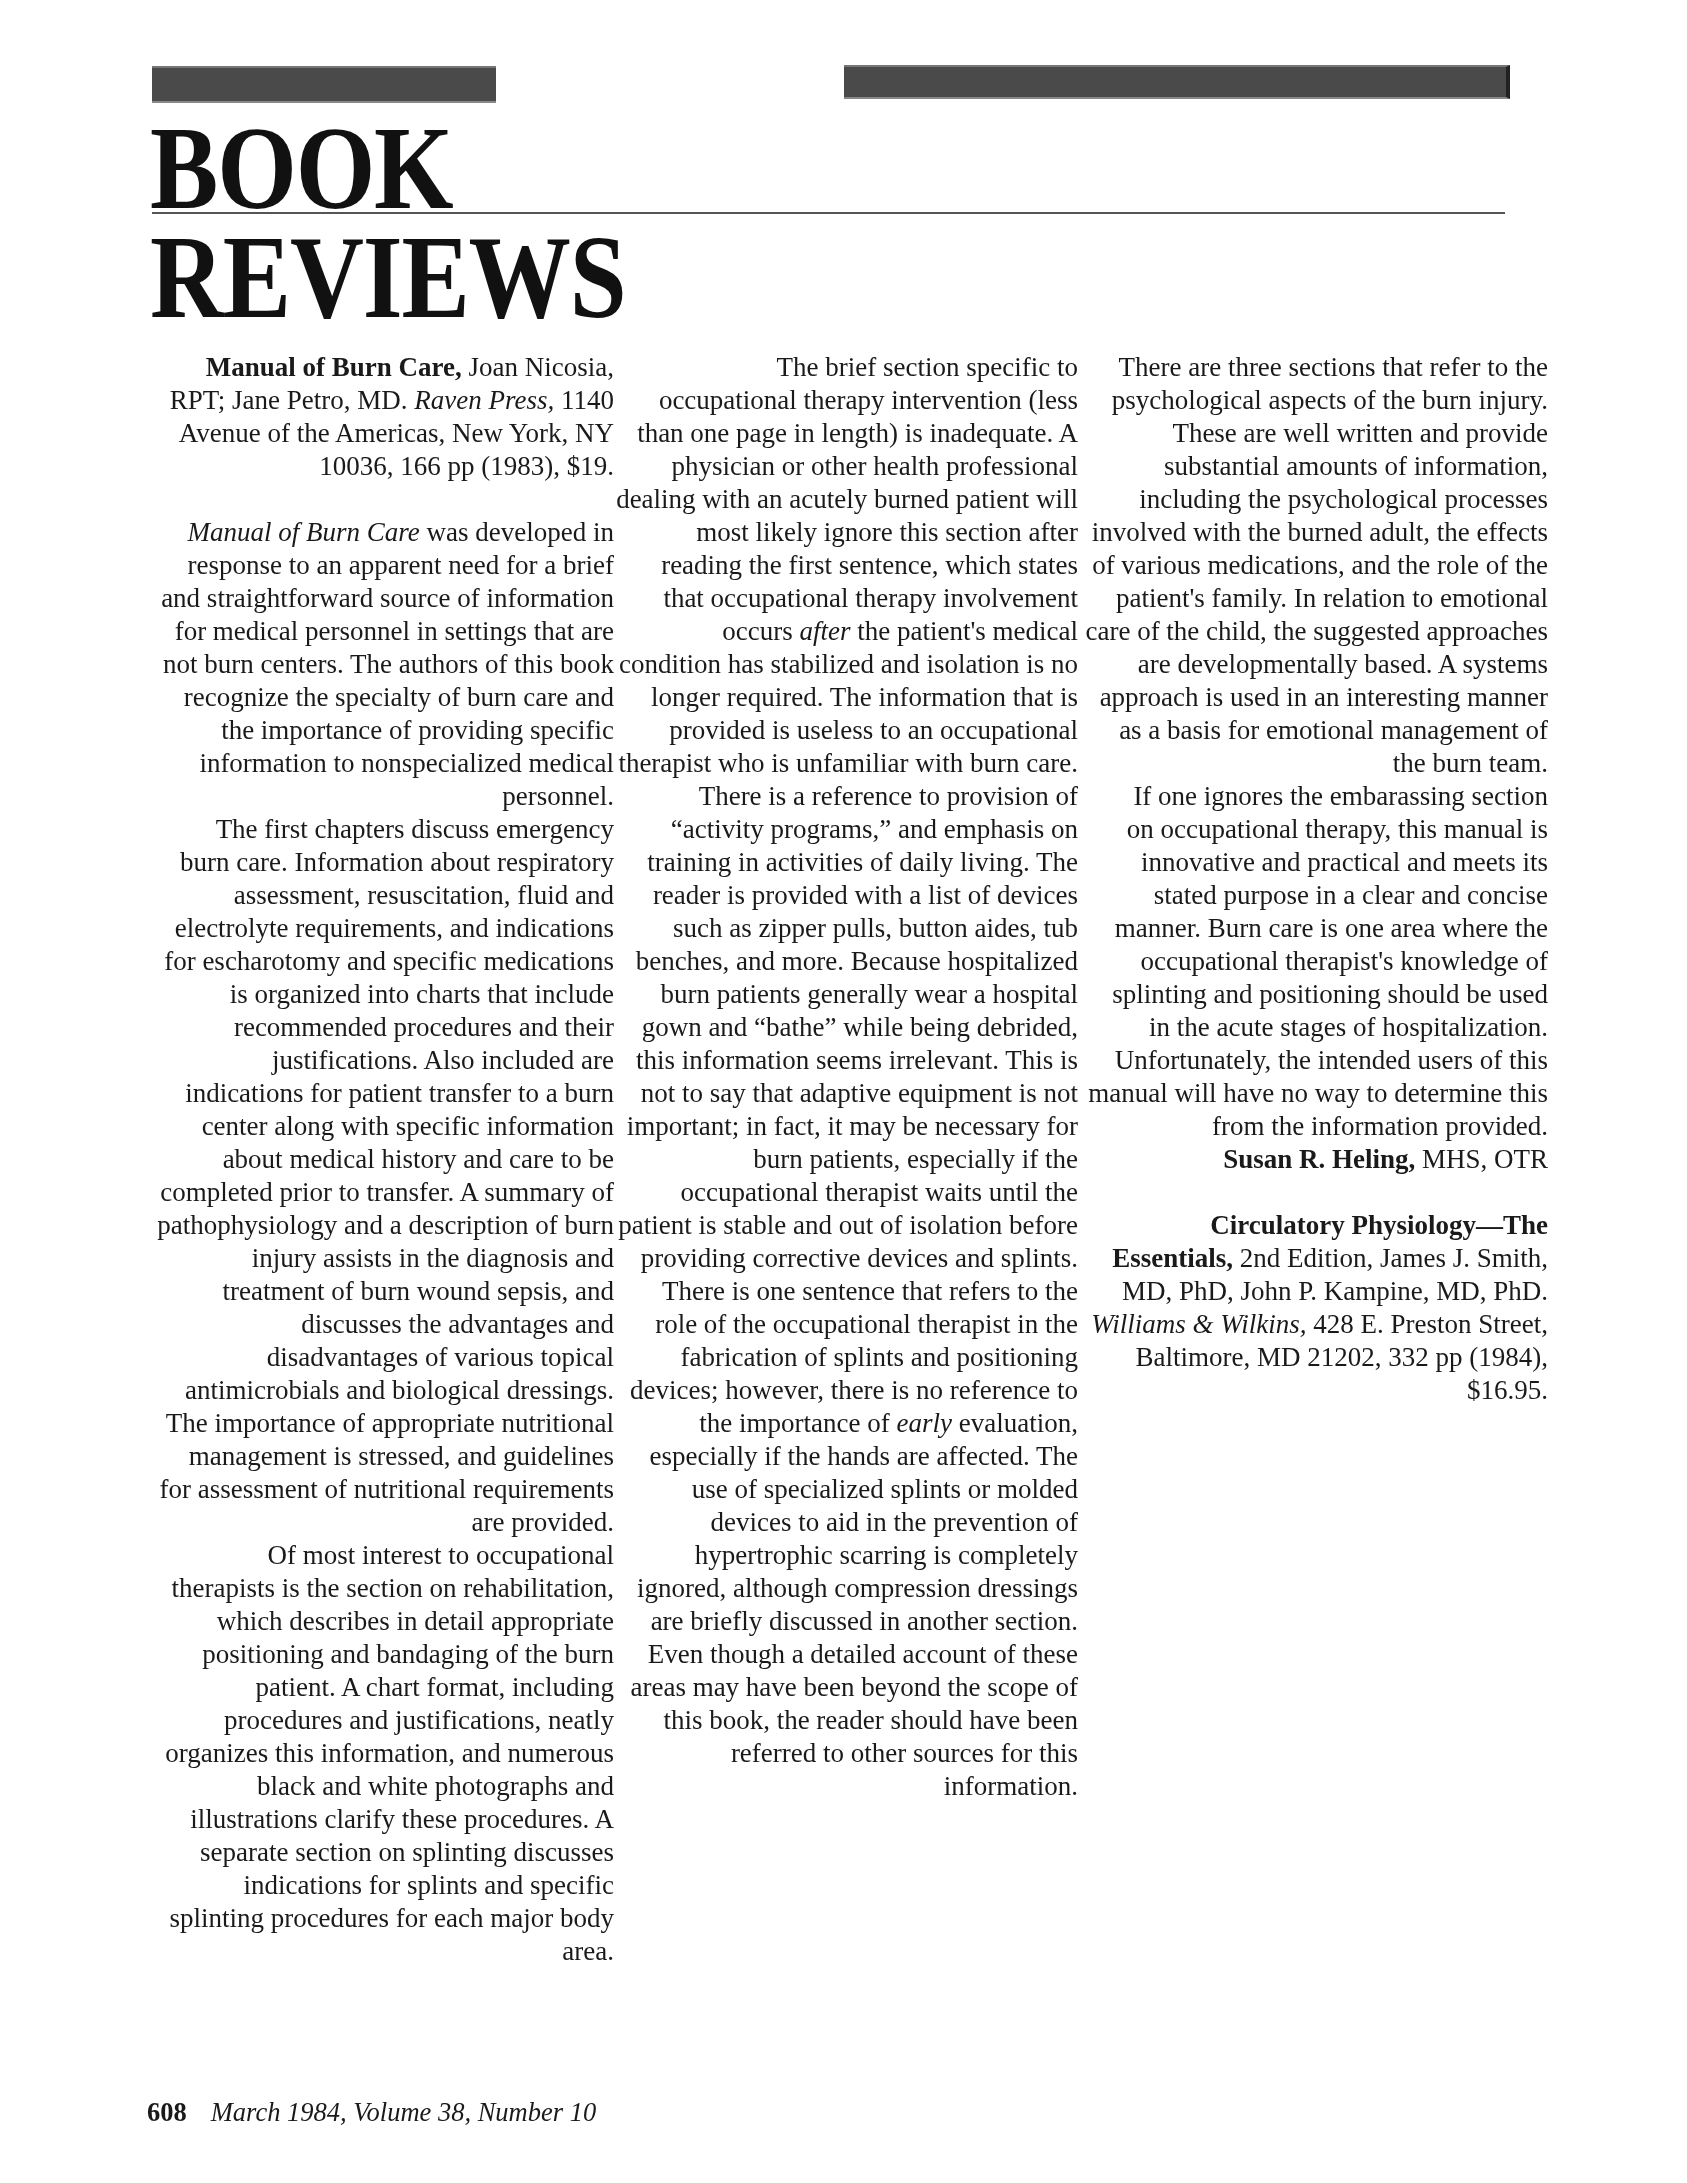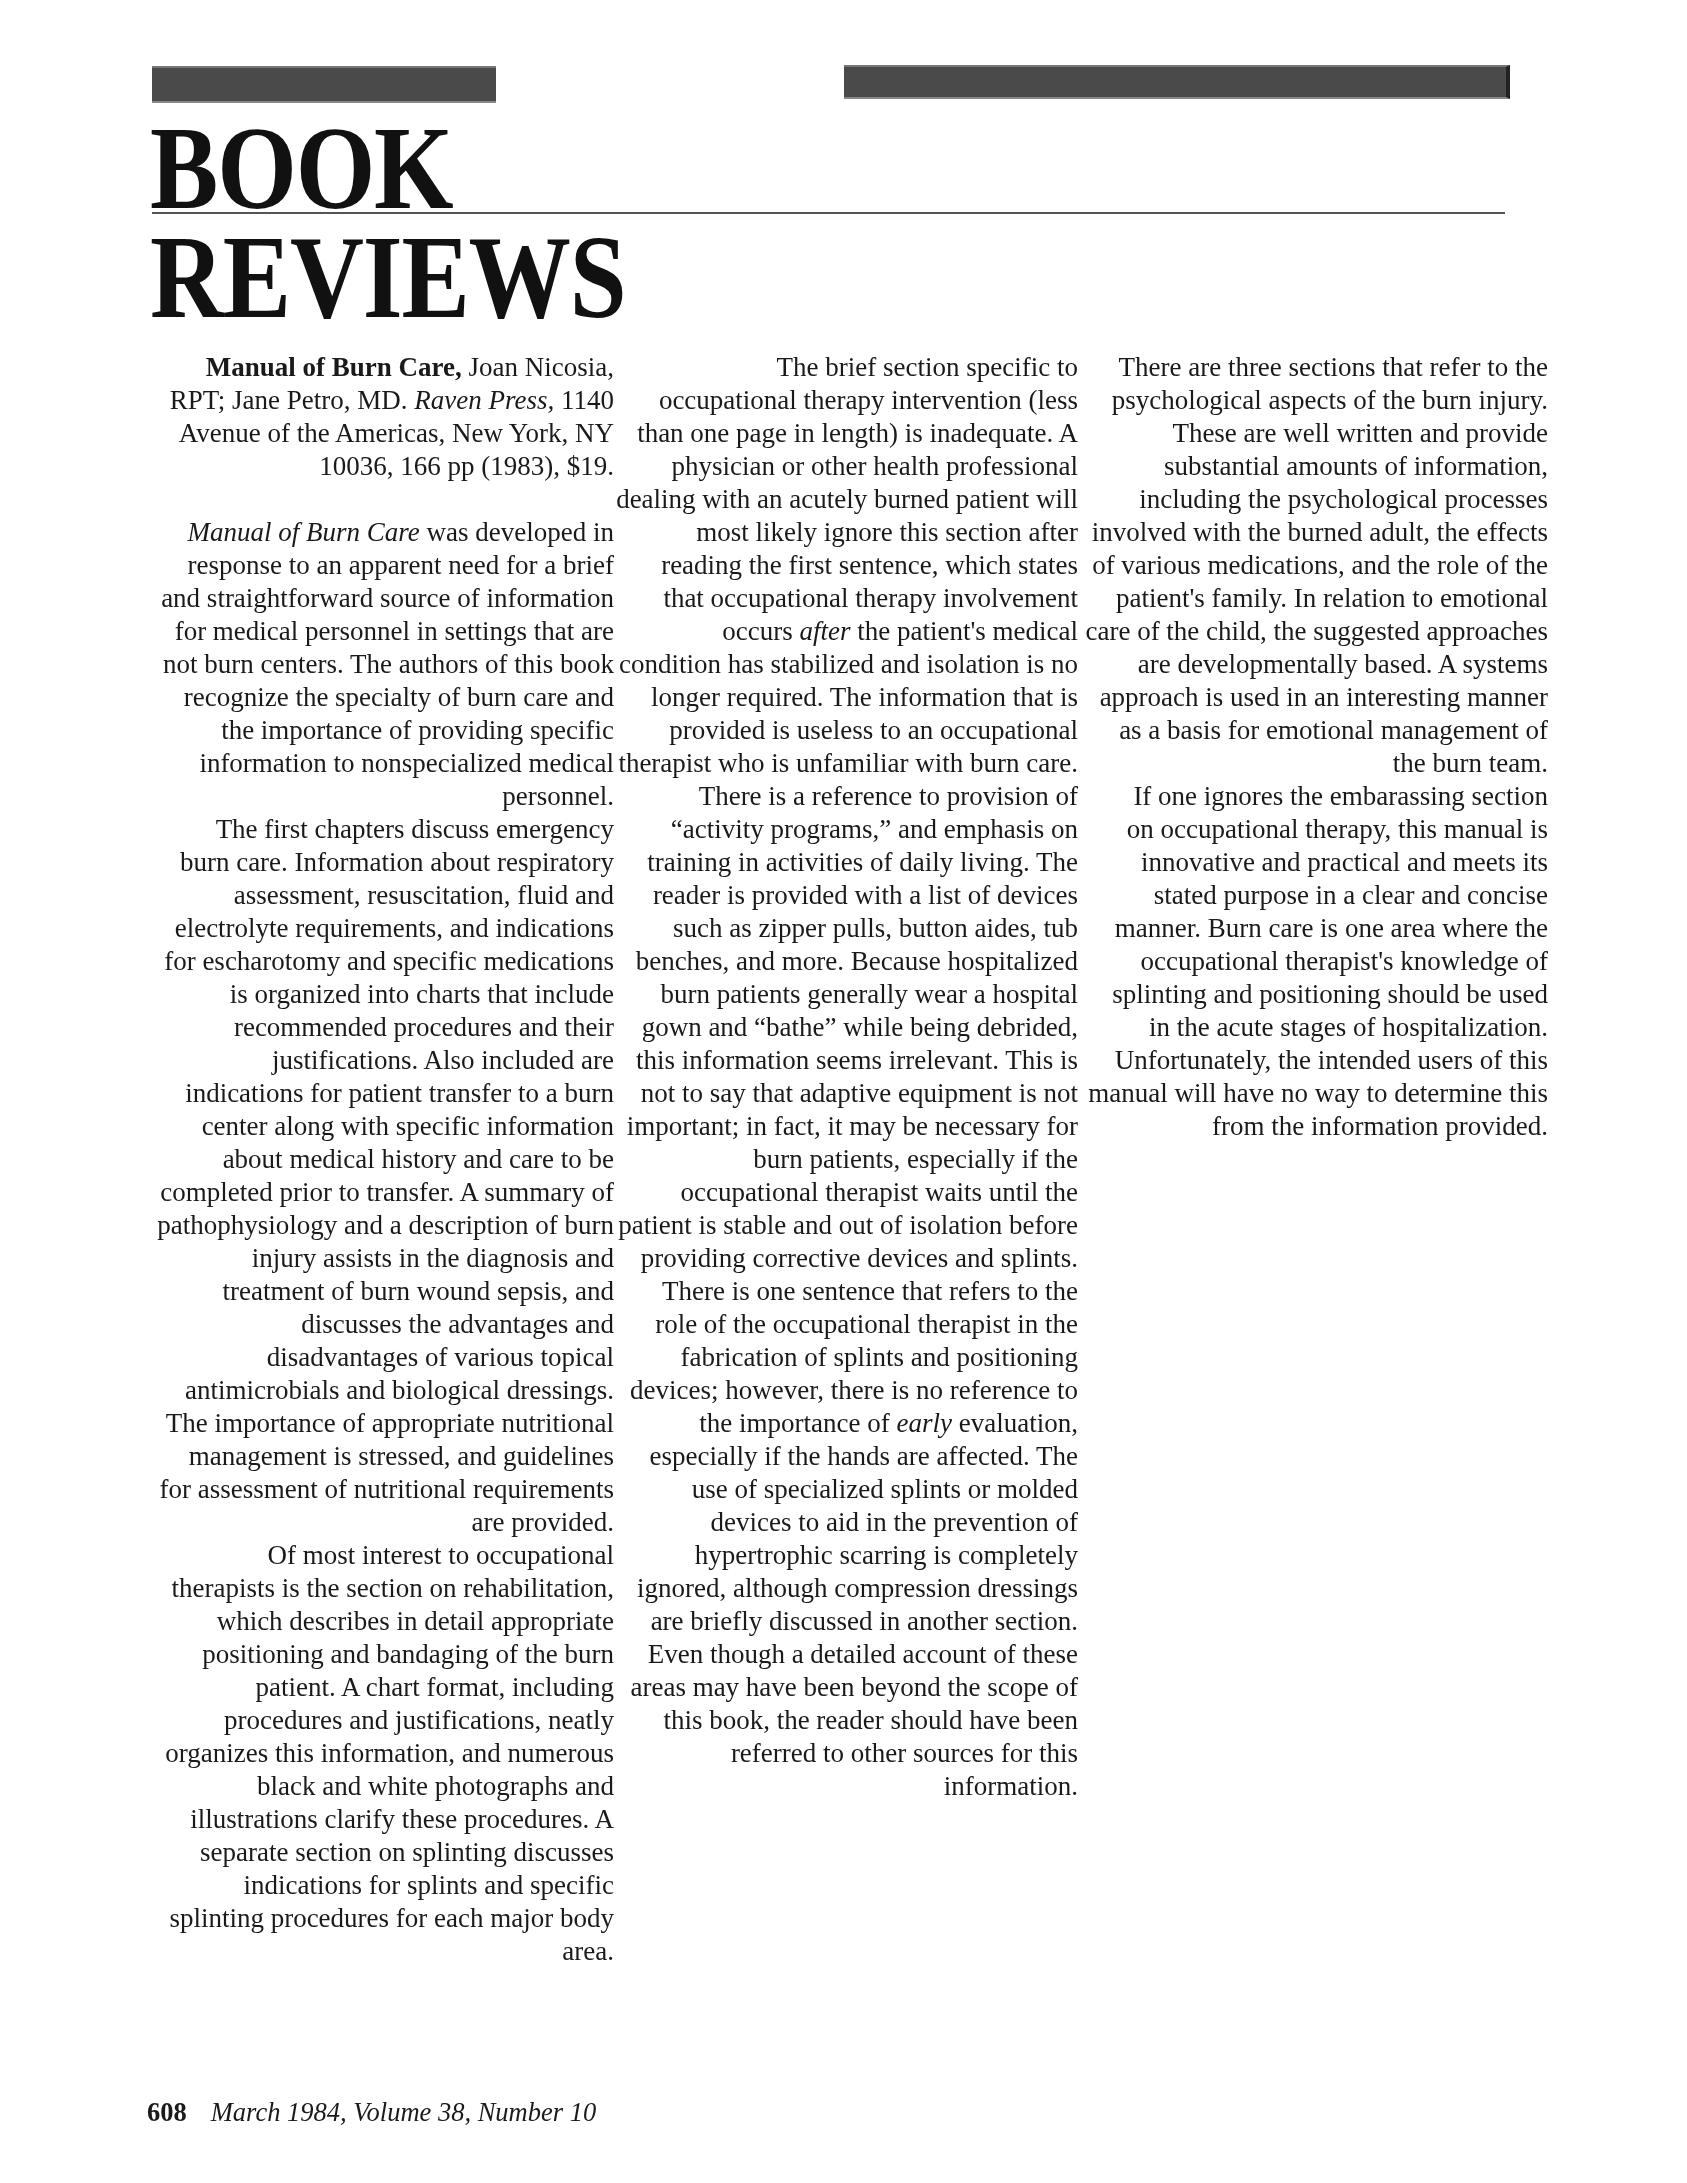--- a/index.html
+++ b/index.html
@@ -46,19 +46,21 @@
 </div>
 
 <div class="col c2">
   <p class="indent"><span>The brief section specific to occupational therapy intervention (less than one page in length) is inadequate. A physician or other health professional dealing with an acutely burned patient will most likely ignore this section after reading the first sentence, which states that occupational therapy involvement occurs </span><i>after</i><span> the patient's medical condition has stabilized and isolation is no longer required. The information that is provided is useless to an occupational therapist who is unfamiliar with burn care.</span></p>
   <p class="indent"><span>There is a reference to provision of “activity programs,” and emphasis on training in activities of daily living. The reader is provided with a list of devices such as zipper pulls, button aides, tub benches, and more. Because hospitalized burn patients generally wear a hospital gown and “bathe” while being debrided, this information seems irrelevant. This is not to say that adaptive equipment is not important; in fact, it may be necessary for burn patients, especially if the occupational therapist waits until the patient is stable and out of isolation before providing corrective devices and splints. There is one sentence that refers to the role of the occupational therapist in the fabrication of splints and positioning devices; however, there is no reference to the importance of </span><i>early</i><span> evaluation, especially if the hands are affected. The use of specialized splints or molded devices to aid in the prevention of hypertrophic scarring is completely ignored, although compression dressings are briefly discussed in another section. Even though a detailed account of these areas may have been beyond the scope of this book, the reader should have been referred to other sources for this information.</span></p>
 </div>
 
 <div class="col c3">
   <p class="indent">There are three sections that refer to the psychological aspects of the burn injury. These are well written and provide substantial amounts of information, including the psychological processes involved with the burned adult, the effects of various medications, and the role of the patient's family. In relation to emotional care of the child, the suggested approaches are developmentally based. A systems approach is used in an interesting manner as a basis for emotional management of the burn team.</p>
   <p class="indent">If one ignores the embarassing section on occupational therapy, this manual is innovative and practical and meets its stated purpose in a clear and concise manner. Burn care is one area where the occupational therapist's knowledge of splinting and positioning should be used in the acute stages of hospitalization. Unfortunately, the intended users of this manual will have no way to determine this from the information provided.</p>
+  <p class="sig"><b>Susan R. Heling,</b><span> MHS, OTR</span></p>
   <div class="gap"></div>
+  <p><b>Circulatory Physiology—The Essentials,</b><span> 2nd Edition, James J. Smith, MD, PhD, John P. Kampine, MD, PhD. </span><i>Williams &amp; Wilkins,</i><span> 428 E. Preston Street, Baltimore, MD 21202, 332 pp (1984), $16.95.</span></p>
 </div>
 
 <div class="footer">
   <span class="pg">608</span><span class="cite">March 1984, Volume 38, Number 10</span>
 </div>
 
 
 </body></html>

